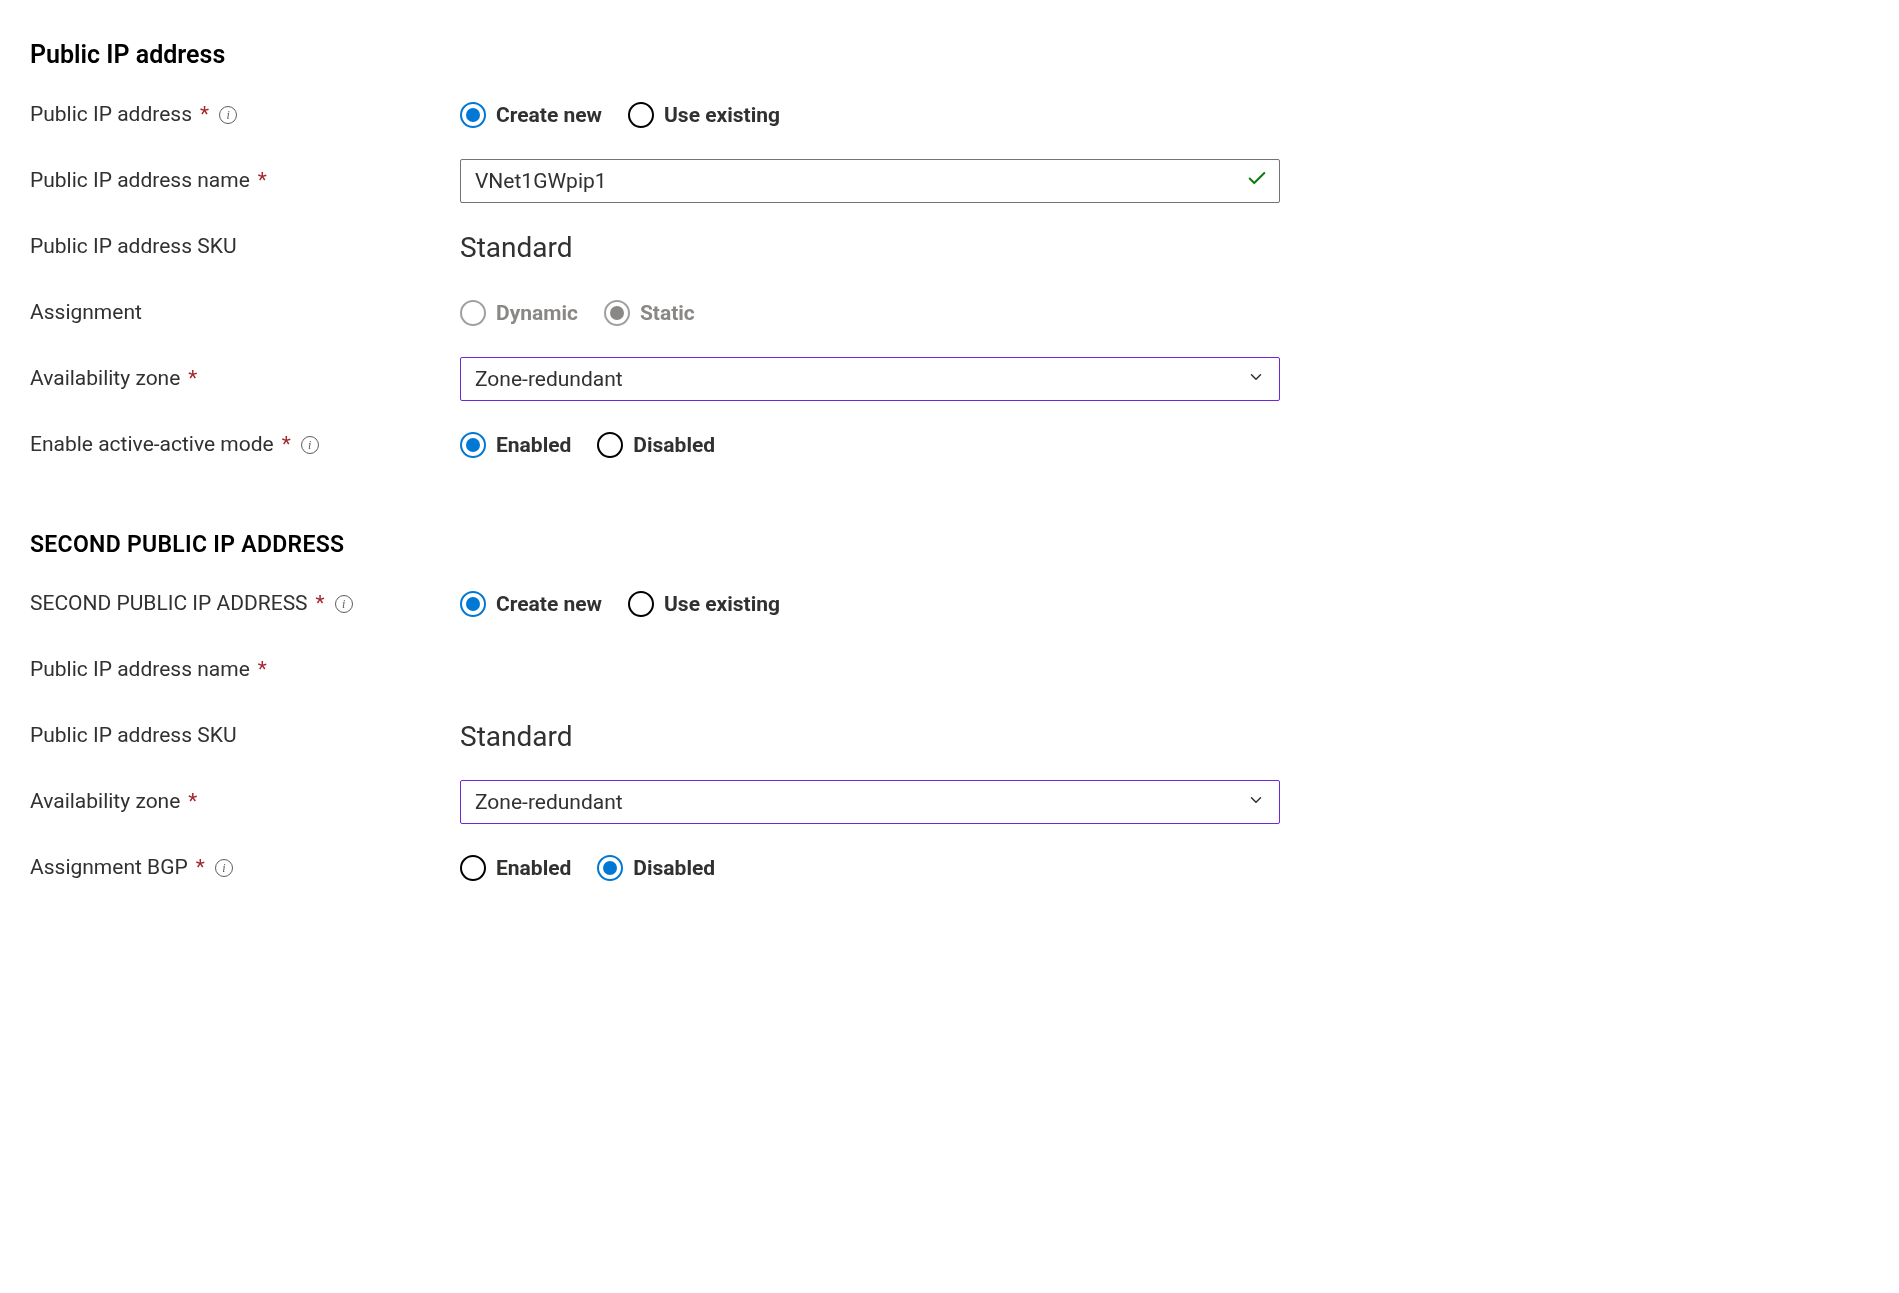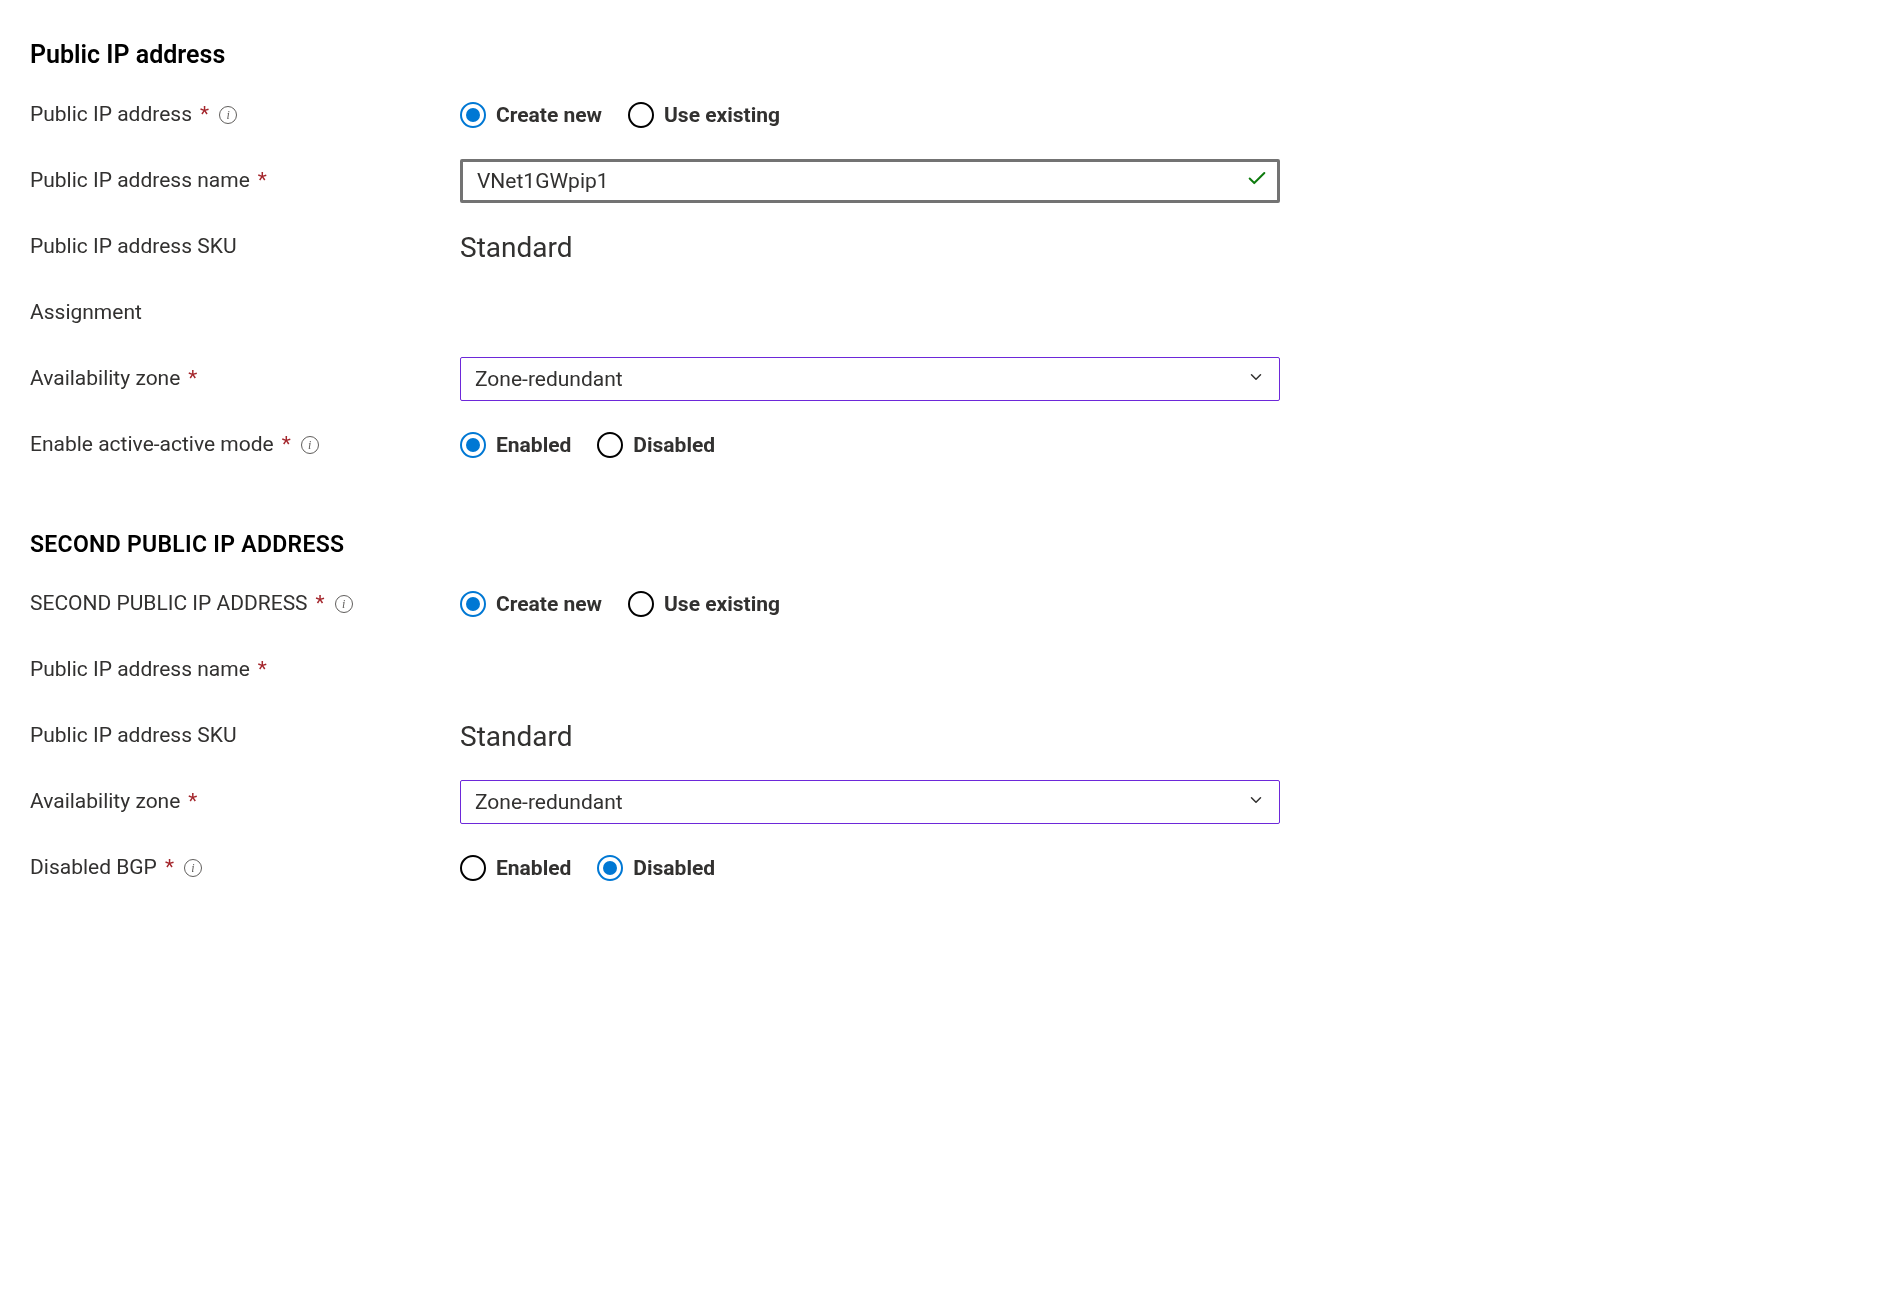--- a/index.html
+++ b/index.html
@@ -75,21 +75,21 @@
     .radio-circle.disabled { border-color: #a0a0a0; }
     .radio-dot.disabled { background: #8a8886; }
     .radio-text { font-size: 21px; color: #323130; }
     .radio-text.disabled { color: #8a8886; }
     .text-input-wrap {
       position: relative; width: 100%; max-width: 820px;
     }
     .text-input {
       width: 100%;
       height: 44px;
-      border: 3px solid #737373;
+      border: 1px solid #737373;
       border-radius: 2px;
       padding: 0 44px 0 14px;
       font-size: 21px;
       color: #323130;
       font-family: inherit;
       outline: none;
     }
     .valid-check {
       position: absolute; right: 12px; top: 50%; transform: translateY(-50%);
       color: #107c10;
@@ -157,20 +157,34 @@
   </div>
   <div class="field-col">
     <span class="static-value">Standard</span>
   </div>
 </div>
 
 <div class="form-row">
   <div class="label-col">
     <span>Assignment</span>
   </div>
+  <div class="field-col">
+    <div class="radio-group">
+      <div class="radio-option">
+        <span class="radio-circle disabled"></span>
+        <span class="radio-text disabled">Dynamic</span>
+      </div>
+      <div class="radio-option">
+        <span class="radio-circle disabled">
+            <span class="radio-dot disabled"></span>
+          </span>
+        <span class="radio-text disabled">Static</span>
+      </div>
+    </div>
+  </div>
 </div>
 
 <div class="form-row">
   <div class="label-col">
     <span>Availability zone</span>
     <span class="required">*</span>
   </div>
   <div class="field-col">
     <div class="dropdown">
       <span>Zone-redundant</span>
@@ -257,21 +271,21 @@
         <svg width="18" height="18" viewBox="0 0 24 24" fill="none" stroke="#323130" stroke-width="2" stroke-linecap="round" stroke-linejoin="round">
             <polyline points="6 9 12 15 18 9"></polyline>
           </svg>
       </span>
     </div>
   </div>
 </div>
 
 <div class="form-row">
   <div class="label-col">
-    <span>Disabled BGP</span>
+    <span>Assignment BGP</span>
     <span class="required">*</span>
     <span class="info-icon">i</span>
   </div>
   <div class="field-col">
     <div class="radio-group">
       <div class="radio-option">
         <span class="radio-circle"></span>
         <span class="radio-text">Enabled</span>
       </div>
       <div class="radio-option">

